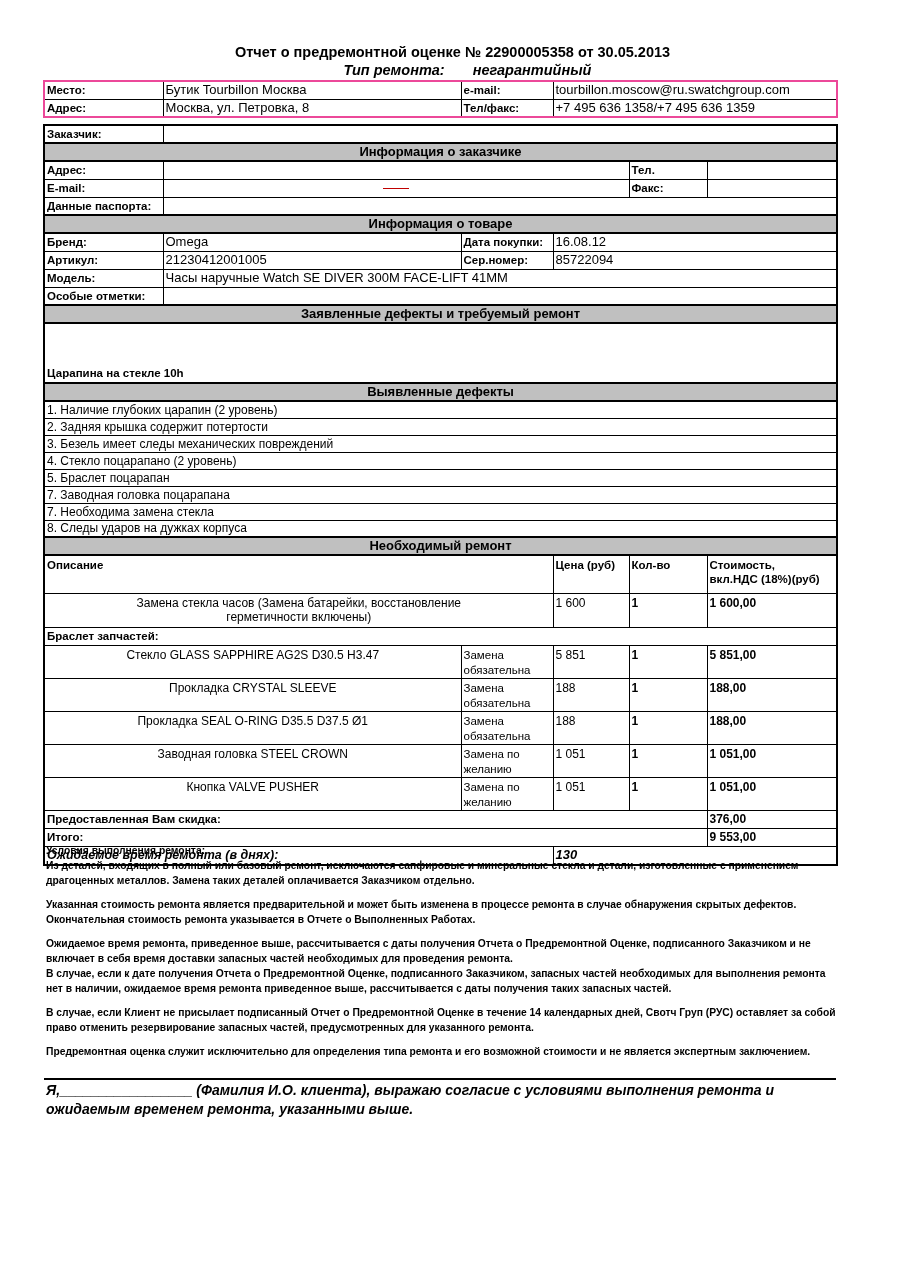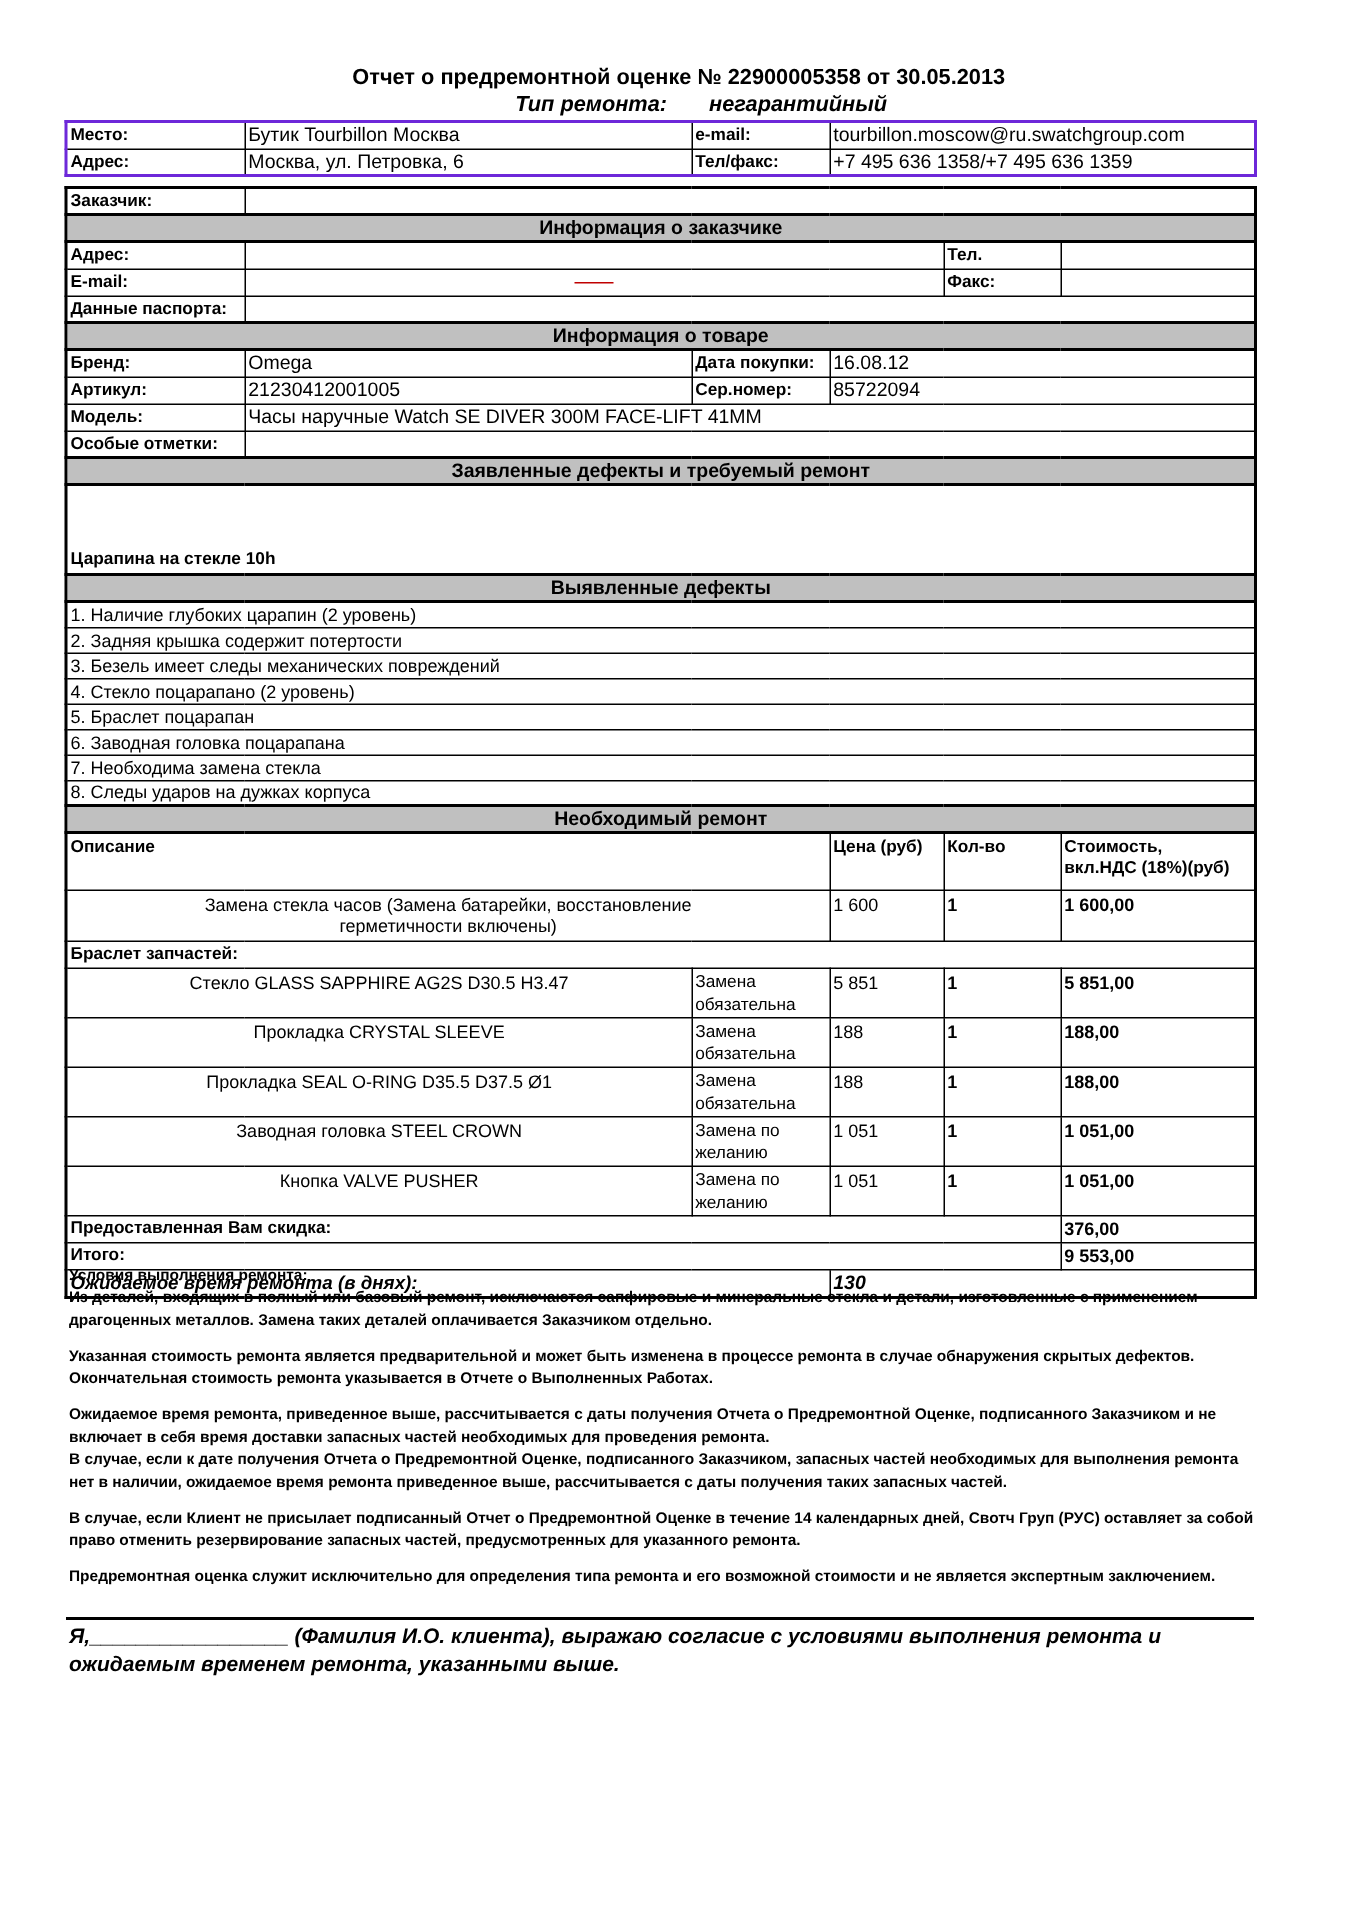--- a/index.html
+++ b/index.html
@@ -9,21 +9,21 @@
     .title { position: absolute; left: 0; width: 905px; top: 44px; text-align: center; font-weight: bold; font-size: 14.5px; }
     .subtitle { position: absolute; left: 0; width: 905px; top: 62px; text-align: center; font-weight: bold; font-style: italic; font-size: 14.5px; padding-left: 30px; }
     .subtitle .sp { display: inline-block; width: 28px; }
 
     table { border-collapse: collapse; position: absolute; left: 43px; width: 793px; table-layout: fixed; }
     td { border: 1px solid #000; font-size: 12px; padding: 0 2px; vertical-align: middle; white-space: nowrap; overflow: hidden; line-height: 14px; }
     .lbl { font-weight: bold; font-size: 11.5px; }
     .val { font-size: 13px; }
     .sect { background: #c0c0c0; text-align: center; font-size: 13px; font-weight: bold; border: 2px solid #000; height: 19px; }
 
-    #hdr { top: 80px; border: 2px solid #6d28d9; }
+    #hdr { top: 80px; border: 2px solid #ec4899; }
     #hdr td { height: 18px; }
 
     #main { top: 124px; border: 2px solid #000; }
     #main td { height: 18px; }
     .r { }
     .c { text-align: center; }
     .b { font-weight: bold; }
     .bi { font-weight: bold; font-style: italic; }
     .top { vertical-align: top; }
     .red-mark { display: inline-block; width: 26px; height: 0; border-top: 1.5px solid #c00000; vertical-align: middle; }
@@ -52,21 +52,21 @@
     </colgroup>
   <tbody>
       <tr>
     <td class="lbl">Место:</td>
     <td class="val">Бутик Tourbillon Москва</td>
     <td class="lbl">e-mail:</td>
     <td class="val">tourbillon.moscow@ru.swatchgroup.com</td>
   </tr>
   <tr>
     <td class="lbl">Адрес:</td>
-    <td class="val">Москва, ул. Петровка, 6</td>
+    <td class="val">Москва, ул. Петровка, 8</td>
     <td class="lbl">Тел/факс:</td>
     <td class="val">+7 495 636 1358/+7 495 636 1359</td>
   </tr>
 </tbody>
   </table>
 
 <table id="main">
   <colgroup>
     <col style="width:119px">
     <col style="width:298px">
@@ -144,21 +144,21 @@
   <tr>
         <td colspan="6" style="height:17px">3. Безель имеет следы механических повреждений</td>
       </tr>
   <tr>
         <td colspan="6" style="height:17px">4. Стекло поцарапано (2 уровень)</td>
       </tr>
   <tr>
         <td colspan="6" style="height:17px">5. Браслет поцарапан</td>
       </tr>
   <tr>
-        <td colspan="6" style="height:17px">6. Заводная головка поцарапана</td>
+        <td colspan="6" style="height:17px">7. Заводная головка поцарапана</td>
       </tr>
   <tr>
         <td colspan="6" style="height:17px">7. Необходима замена стекла</td>
       </tr>
   <tr>
         <td colspan="6" style="height:17px">8. Следы ударов на дужках корпуса</td>
       </tr>
 
   <tr>
         <td colspan="6" class="sect">Необходимый ремонт</td>

